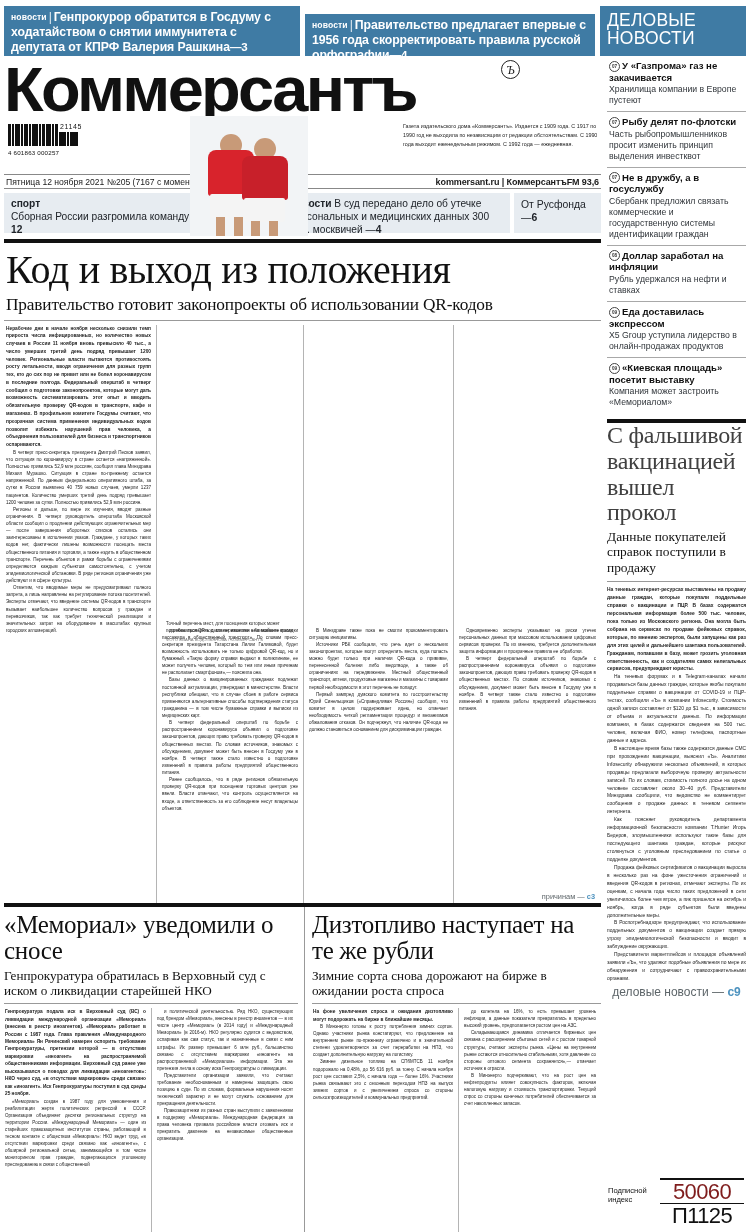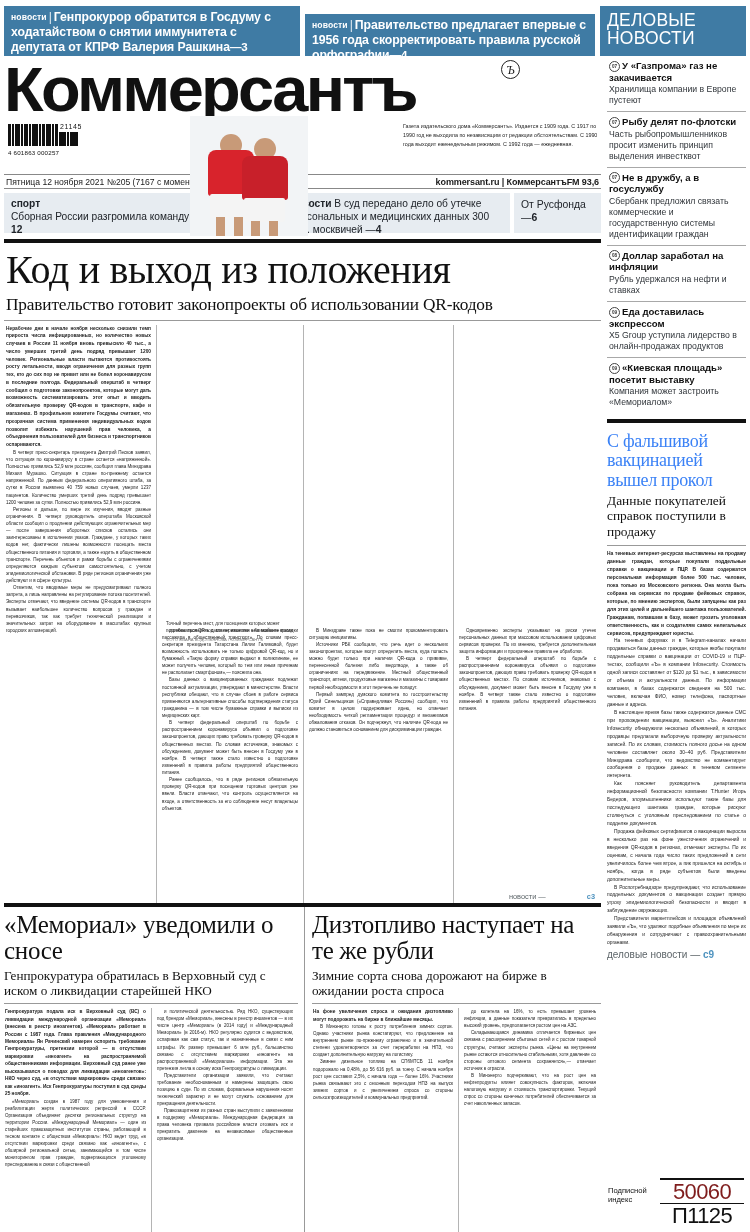--- a/index.html
+++ b/index.html
@@ -163,21 +163,21 @@
   .ph-glass { position:absolute; inset:0;
     background: linear-gradient(115deg, rgba(255,255,255,.18) 0 38%, rgba(200,215,228,.30) 55%, rgba(255,255,255,.10) 100%); }
 
   .caption {
     position: absolute; left: 162px; top: 300px; width: 140px;
     font-size: 4.5px; line-height: 1.55; color: #2a2a2a; z-index: 3;
   }
   .cap-credit { color: #7a7a7a; font-size: 4.2px; padding-top: 2px; }
 
   .sect-tag { position: absolute; right: 6px; bottom: 2px; font-size: 7.4px; color: #5d6569; }
-  .sect-tag b { color: #4e93bf; margin-left: 39px; }
+  .sect-tag b { color: #4e93bf; }
 
   
   .bot-rule { height: 4px; background: #111; }
   .bottom { display: flex; gap: 0; height: 340px; }
   .bart { position: relative; }
   .b1 { flex: 0 0 300px; padding-right: 6px; }
   .b2 { flex: 1 1 auto; padding-left: 7px; border-left: 1px solid #999; }
   .b-head {
     font-family: "Liberation Serif", serif; font-size: 25px; line-height: 1.06;
     letter-spacing: -.3px; padding-top: 5px; color: #111;
@@ -199,32 +199,32 @@
   .rr-num {
     display: inline-block; width: 11px; height: 11px; border: 1px solid #444;
     border-radius: 50%; font-size: 4.6px; text-align: center; line-height: 10px;
     vertical-align: 1.5px; margin-right: 2px; color:#333;
   }
   .rr-t { font-size: 9.6px; font-weight: bold; line-height: 1.2; color: #111; }
   .rr-d { font-size: 8.7px; line-height: 1.27; color: #30353a; padding-top: 1px; }
 
   .rr-bigrule { height: 4px; background: #111; margin: 6px 0 0; }
   .rr-head {
-    font-family: "Liberation Serif", serif; font-size: 18px; line-height: 1.07;
-    padding-top: 9px; color: #3b82f6; letter-spacing: -.3px;
+    font-family: "Liberation Serif", serif; font-size: 24px; line-height: 1.07;
+    padding-top: 0; color: #404040; letter-spacing: -.3px;
   }
   .rr-sub {
     font-family: "Liberation Serif", serif; font-size: 13.4px; line-height: 1.15;
     padding: 3px 0 6px; color: #111;
   }
   .rr-body { border-top: 1px solid #999; padding-top: 4px;
              font-size: 4.9px; line-height: 1.62; text-align: justify; color: #1b1b1b; }
   .rr-body p { text-indent: 7px; }
   .rr-body p.lead { font-weight: bold; text-indent: 0; }
-  .rr-foot { font-size: 10px; color: #5d6569; text-align: left; padding-top: 2px; }
+  .rr-foot { font-size: 12px; color: #5d6569; text-align: center; padding-top: 2px; }
   .rr-foot b { color: #4e93bf; }
 
   
   .subidx {
     position: absolute; right: 6px; bottom: 4px; width: 136px;
     display: flex; align-items: flex-start; gap: 12px;
   }
   .subidx-lbl { font-size: 7.6px; line-height: 1.25; color: #111; padding-top: 8px; width: 40px; }
   .subidx-nums { flex: 1 1 auto; }
   .subidx-top { border-top: 2px solid #111; }
@@ -353,21 +353,21 @@
           </div>
         </div>
 
 
         <div class="caption">
           <span>Точный перечень мест, для посещения которых может потребоваться QR-код, станет известен в ближайшее время</span>
           <div class="cap-credit">ФОТО ИВАНА ВОДОПЬЯНОВА / КОММЕРСАНТЪ</div>
         </div>
 
         <div class="sect-tag">
-          <span>новости — </span><b>с3</b>
+          <span>причинам — </span><b>с3</b>
         </div>
       </div>
 
       <div class="bot-rule"></div>
       <div class="bottom">
 
         <div class="bart b1">
           <div class="b-head">«Мемориал» уведомили о сносе</div>
           <div class="b-sub">Генпрокуратура обратилась в Верховный суд с иском о ликвидации старейшей НКО</div>
           <div class="b-cols">

